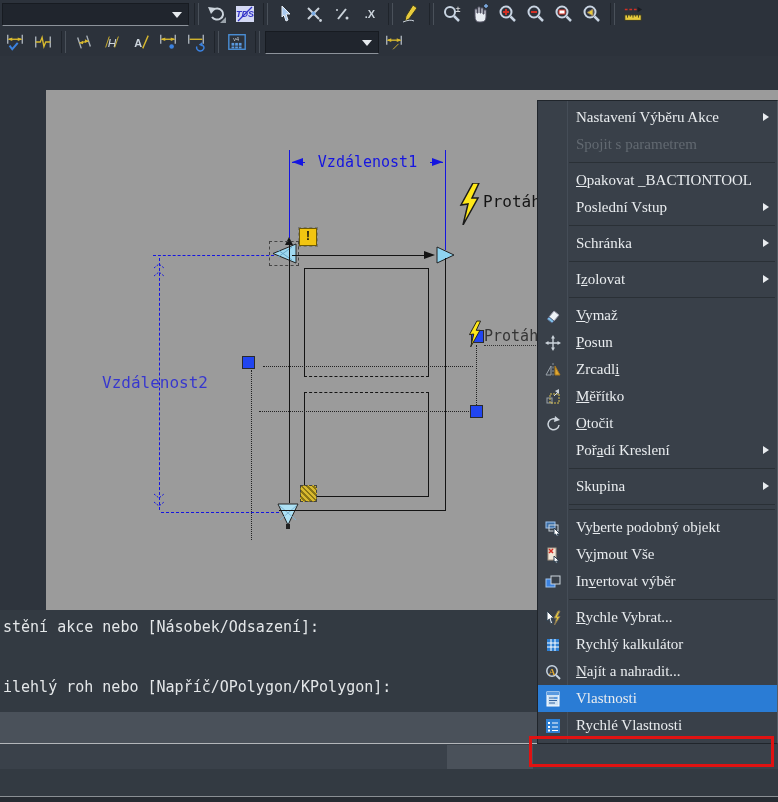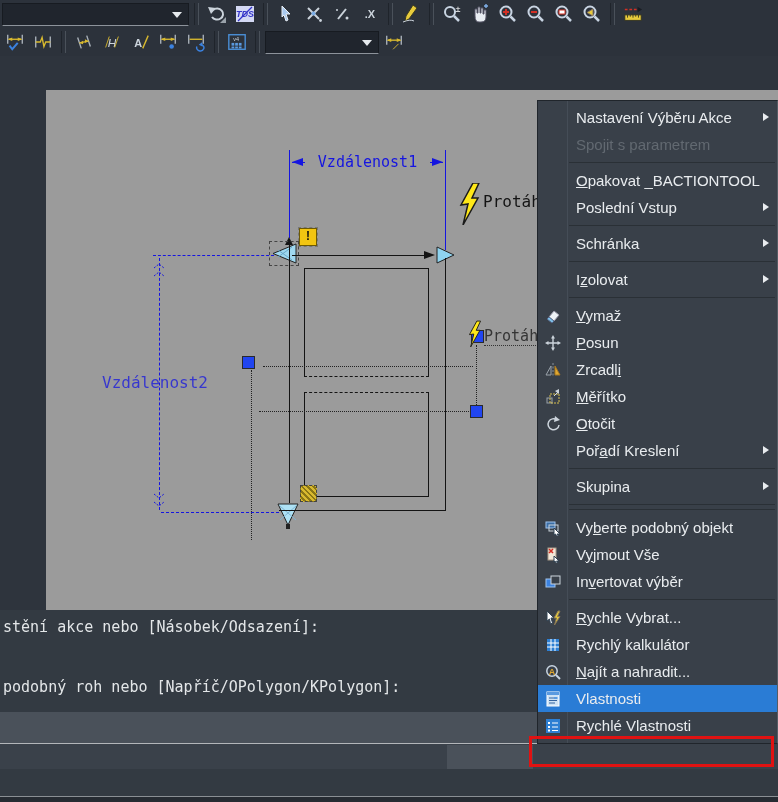--- a/index.html
+++ b/index.html
@@ -28,21 +28,21 @@
   
   #cmd{position:absolute;left:0;top:610px;width:646px;height:102px;background:#333a42;
        font-family:"DejaVu Sans Mono",monospace;font-size:15px;color:#e3e6e8;}
   #cmd .line{position:absolute;left:3px;white-space:pre;}
   .band{position:absolute;left:0;width:778px;}
   
   #menu{position:absolute;left:537px;top:100px;width:241px;background:#394049;
         border:1px solid #20252b;border-right-color:#555c64;box-sizing:border-box;
         padding:3px 0 4px 0;color:#e9ecef;font-size:15px;}
   #menu .gutter{position:absolute;left:29px;top:0;bottom:0;width:1px;background:#454d57;}
-  .mrow{position:relative;height:27px;display:flex;align-items:center;cursor:default;}
+  .mrow{position:relative;height:27px;display:flex;align-items:center;cursor:default;font-family:Liberation Serif, serif;}
   .mrow .micon{width:29px;display:flex;align-items:center;justify-content:center;flex:0 0 auto;}
   .mrow .micon svg{width:16px;height:16px;}
   .mrow .mlabel{padding-left:9px;white-space:nowrap;}
   .mrow .marrow{position:absolute;right:8px;top:9px;width:0;height:0;
         border-top:4.5px solid transparent;border-bottom:4.5px solid transparent;border-left:6px solid #e9ecef;}
   .mrow.dis{color:#626971;}
   .mrow.hl{background:#2a7cd5;}
   .msep{height:1px;background:#2a3036;margin:4px 2px 4px 31px;}
   
   #redbox{position:absolute;left:529px;top:736px;width:245px;height:31px;
@@ -320,21 +320,21 @@
 
     <div id="strip">
       <div class="dots"></div>
       <div class="tick" style="top:103px;height:9px"></div>
       <div class="tick" style="top:116px;height:14px"></div>
     </div>
   </div>
 
   <div id="cmd">
     <div class="line" style="top:8px">stění akce nebo [Násobek/Odsazení]:</div>
-    <div class="line" style="top:68px">podobný roh nebo [Napříč/OPolygon/KPolygon]:</div>
+    <div class="line" style="top:68px">ilehlý roh nebo [Napříč/OPolygon/KPolygon]:</div>
   </div>
 
   <div class="band" style="top:712px;height:31px;background:#4a515a"></div>
   <div class="band" style="top:743px;height:1px;background:#b3b6ba"></div>
   <div class="band" style="top:744px;height:25px;background:#3a414a"></div>
   <div style="position:absolute;left:447px;top:745px;width:86px;height:24px;background:#4a515a"></div>
   <div class="band" style="top:769px;height:27px;background:#333a42"></div>
   <div class="band" style="top:796px;height:6px;background:#262b32;border-top:1px solid #8a8f94"></div>
 
   <div id="menu">

